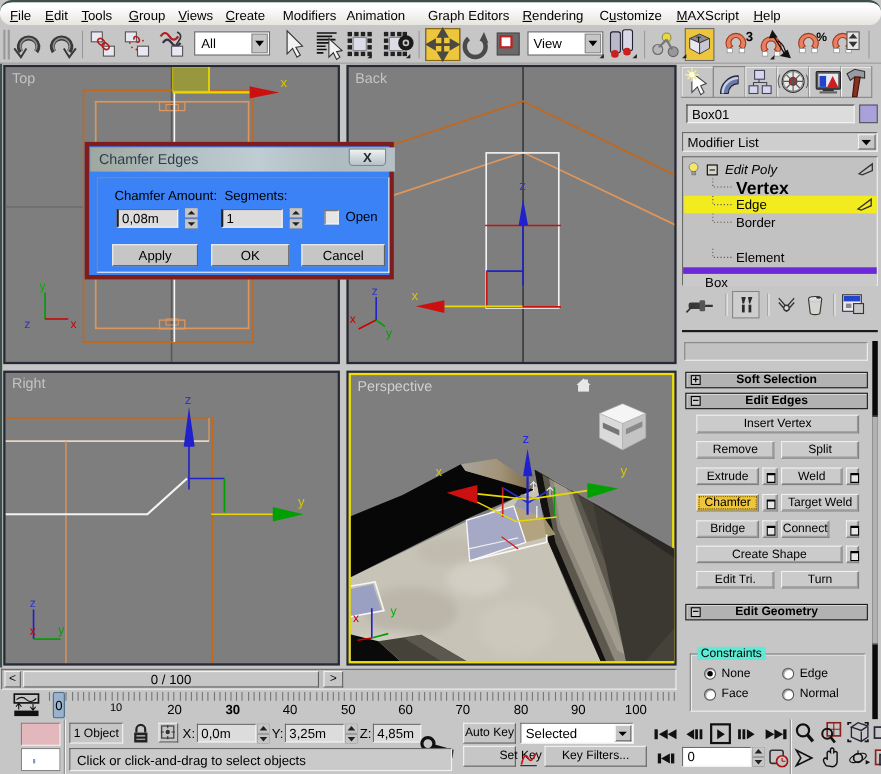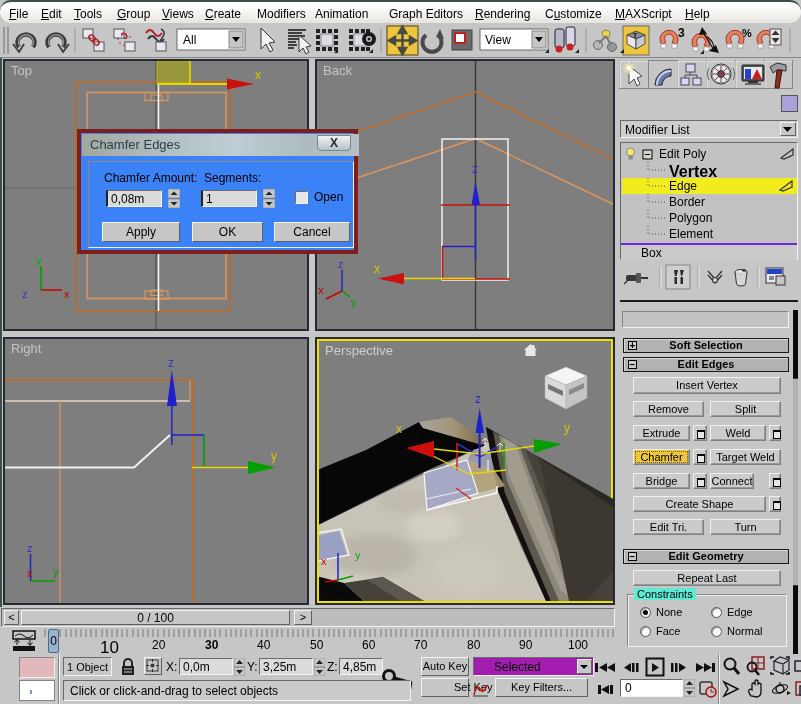--- a/index.html
+++ b/index.html
@@ -426,32 +426,33 @@
           <rect x="123" y="23" width="10" height="2" fill="#333"></rect>
           <rect x="120" y="25" width="16" height="2" fill="#666"></rect>
         </g>
 
     <g transform="translate(154,5)">
       <polygon points="0,4 7,0 16,2 16,8 7,7 3,10" fill="#9a9aa4" stroke="#333"></polygon>
       <polygon points="7,7 12,7 9,25 5,25" fill="#8a3020" stroke="#401008"></polygon>
     </g>
   </svg>
 
+  <div class="abs sunken" style="left:8px;top:37px;width:153px;height:17px;background:#dcdcdc;font-size:12px;color:#000;padding:1px 4px;border-top-color:#3a3a3a;border-left-color:#3a3a3a;">Box01</div>
   <div class="abs" style="left:165px;top:37px;width:17px;height:17px;background:#a9a1d9;border:1px solid #555;"></div>
 
   <div class="abs sunken" style="left:4px;top:62px;width:178px;height:18px;background:#cecece;">
     <span style="position:absolute;left:4px;top:2px;font-size:12px;color:#000;">Modifier List</span>
     <div class="abs btn3d" style="right:1px;top:1px;width:16px;height:14px;"></div>
     <svg width="10" height="6" style="position:absolute;right:4px;top:6px;">
           <polygon points="0,0 9,0 4.5,5" fill="#000"></polygon>
         </svg>
   </div>
 
   <div class="abs sunken" style="left:4px;top:84px;width:178px;height:118px;background:#c2c2c2;">
-    <div class="abs" style="left:0;top:3px;width:176px;height:16px;">
+    <div class="abs" style="left:0;top:3px;width:176px;height:16px;font-style:italic;">
       <svg width="176" height="16" style="position:absolute">
         <circle cx="9.5" cy="6" r="4" fill="#f5e868" stroke="#777" stroke-width="0.8"></circle>
             <rect x="8" y="10" width="3.5" height="3" fill="#999" stroke="#666" stroke-width="0.5"></rect>
         <rect x="22" y="4" width="9" height="9" fill="#d8d5cc" stroke="#000"></rect>
             <line x1="24" y1="8.5" x2="29" y2="8.5" stroke="#000"></line>
         <polygon points="160,12 172,3 172,9 163,13 Z" fill="none" stroke="#333" stroke-width="1.2"></polygon>
       </svg>
       <span style="position:absolute;left:38px;top:1px;font-size:12px;">Edit Poly</span>
     </div>
     <div class="abs" style="left:0;top:19px;width:176px;height:16px;">
@@ -466,33 +467,27 @@
             <path d="M26 0 V8 H45" stroke="#555" stroke-dasharray="1,2" fill="none"></path>
             <polygon points="158,12 170,3 170,9 161,13 Z" fill="none" stroke="#333" stroke-width="1.2"></polygon>
           </svg>
     </div>
     <div class="abs" style="left:0;top:51px;width:176px;height:16px;">
           <span style="position:absolute;left:48px;top:1px;font-size:12px;">Border</span>
           <svg width="48" height="16" style="position:absolute">
             <path d="M27 0 V8 H46" stroke="#555" stroke-dasharray="1,2" fill="none"></path>
           </svg>
         </div>
-    <div class="abs" style="left:0;top:67px;width:176px;height:16px;">
-          <span style="position:absolute;left:48px;top:1px;font-size:12px;">Polygon</span>
-          <svg width="48" height="16" style="position:absolute">
-            <path d="M27 0 V8 H46" stroke="#555" stroke-dasharray="1,2" fill="none"></path>
-          </svg>
-        </div>
     <div class="abs" style="left:0;top:83px;width:176px;height:16px;">
           <span style="position:absolute;left:48px;top:1px;font-size:12px;">Element</span>
           <svg width="48" height="16" style="position:absolute">
             <path d="M27 0 V8 H46" stroke="#555" stroke-dasharray="1,2" fill="none"></path>
           </svg>
         </div>
-    <div class="abs" style="left:0;top:100px;width:176px;height:17px;border-top:2px solid #6d28d9;background:#cacaca;">
+    <div class="abs" style="left:0;top:100px;width:176px;height:17px;border-top:6px solid #6d28d9;background:#cacaca;">
           <span style="position:absolute;left:20px;top:1px;font-size:12px;">Box</span>
         </div>
   </div>
 
   <svg width="185" height="26" style="position:absolute;left:0;top:206px;">
     <g transform="translate(8,4)">
       <rect x="2" y="7" width="12" height="6" rx="2" fill="#3a3a3a"></rect>
           <rect x="12" y="5" width="5" height="10" rx="1" fill="#555"></rect>
           <line x1="0" y1="16" x2="7" y2="9" stroke="#333" stroke-width="1.5"></line>
           <line x1="17" y1="10" x2="24" y2="10" stroke="#333" stroke-width="2"></line>
@@ -545,21 +540,20 @@
     <div class="rbtn" style="left:92px;top:141px;width:71px;height:16px;line-height:14px;">Target Weld</div>
     <div class="rbtn" style="left:15px;top:165px;width:57px;height:16px;line-height:14px;">Bridge</div>
     <div class="rbtn sq" style="left:75px;top:165px;width:14px;height:16px;"></div>
     <div class="rbtn" style="left:92px;top:165px;width:44px;height:16px;line-height:14px;">Connect</div>
     <div class="rbtn sq" style="left:151px;top:165px;width:12px;height:16px;"></div>
     <div class="rbtn" style="left:15px;top:188px;width:133px;height:16px;line-height:14px;">Create Shape</div>
     <div class="rbtn sq" style="left:151px;top:188px;width:12px;height:16px;"></div>
     <div class="rbtn" style="left:15px;top:211px;width:71px;height:16px;line-height:14px;">Edit Tri.</div>
     <div class="rbtn" style="left:92px;top:211px;width:71px;height:16px;line-height:14px;">Turn</div>
     <div class="rhd" style="top:241px;"><span class="pm">−</span>Edit Geometry</div>
-    <div class="rbtn" style="left:15px;top:262px;width:148px;height:16px;line-height:14px;">Repeat Last</div>
     <div class="abs" style="left:9px;top:286px;width:160px;height:53px;border:1px solid #858585;border-bottom-color:#f0f0f0;border-right-color:#f0f0f0;box-shadow:1px 1px 0 #f0f0f0 inset;">
       <span style="position:absolute;left:6px;top:-7px;background:#5eead4;font-size:11px;padding:0 3px;">Constraints</span>
       <div class="abs" style="left:12px;top:12px;width:11px;height:11px;border-radius:50%;background:#fff;border:1px solid #555;box-shadow:inset 1px 1px 1px #999;"></div>
       <div class="abs" style="left:15px;top:15px;width:5px;height:5px;border-radius:50%;background:#000;"></div>
       <span style="position:absolute;left:28px;top:11px;font-size:11px;">None</span>
       <div class="abs" style="left:83px;top:12px;width:11px;height:11px;border-radius:50%;background:#fff;border:1px solid #555;box-shadow:inset 1px 1px 1px #999;"></div>
       <span style="position:absolute;left:99px;top:11px;font-size:11px;">Edge</span>
       <div class="abs" style="left:12px;top:31px;width:11px;height:11px;border-radius:50%;background:#fff;border:1px solid #555;box-shadow:inset 1px 1px 1px #999;"></div>
       <span style="position:absolute;left:28px;top:30px;font-size:11px;">Face</span>
       <div class="abs" style="left:83px;top:31px;width:11px;height:11px;border-radius:50%;background:#fff;border:1px solid #555;box-shadow:inset 1px 1px 1px #999;"></div>
@@ -694,21 +688,21 @@
           <line x1="582" y1="1" x2="582" y2="9"></line>
           <line x1="587" y1="1" x2="587" y2="9"></line>
           <line x1="592" y1="1" x2="592" y2="9"></line>
           <line x1="598" y1="1" x2="598" y2="9"></line>
           <line x1="603" y1="1" x2="603" y2="9"></line>
           <line x1="608" y1="1" x2="608" y2="9"></line>
           <line x1="613" y1="1" x2="613" y2="9"></line>
     </g>
   </svg>
   <div class="abs" style="left:48px;top:1px;width:11px;height:24px;background:#9ab2cc;border:1px solid #4a6a8a;border-radius:2px;font-size:12px;text-align:center;line-height:22px;color:#000;">0</div>
-  <div class="abs" style="left:100px;top:10px;font-size:17px;">10</div>
+  <div class="abs" style="left:100px;top:10px;font-size:10px;">10</div>
   <div class="abs" style="left:152px;top:10px;font-size:12px;">20</div>
   <div class="abs" style="left:205px;top:10px;font-size:12px;font-weight:bold;">30</div>
   <div class="abs" style="left:257px;top:10px;font-size:12px;">40</div>
   <div class="abs" style="left:310px;top:10px;font-size:12px;">50</div>
   <div class="abs" style="left:362px;top:10px;font-size:12px;">60</div>
   <div class="abs" style="left:414px;top:10px;font-size:12px;">70</div>
   <div class="abs" style="left:467px;top:10px;font-size:12px;">80</div>
   <div class="abs" style="left:519px;top:10px;font-size:12px;">90</div>
   <div class="abs" style="left:568px;top:10px;font-size:12px;">100</div>
 </div>
@@ -756,21 +750,21 @@
   <div class="abs sunken" style="left:323px;top:4px;width:44px;height:17px;background:#dcdcdc;font-size:12px;padding:1px 3px;">4,85m</div>
   <svg width="34" height="26" style="position:absolute;left:366px;top:12px;">
     <circle cx="7" cy="10" r="5.5" fill="none" stroke="#111" stroke-width="3"></circle>
     <line x1="12" y1="12" x2="30" y2="17" stroke="#111" stroke-width="3"></line>
     <line x1="24" y1="16" x2="23" y2="22" stroke="#111" stroke-width="2.5"></line>
         <line x1="29" y1="17" x2="28" y2="23" stroke="#111" stroke-width="2.5"></line>
   </svg>
   <div class="abs sunken" style="left:47px;top:26px;width:348px;height:21px;font-size:12px;padding:3px 0 0 6px;background:#cacaca;white-space:nowrap;">Click or click-and-drag to select objects</div>
   <div class="abs btn3d" style="left:405px;top:3px;width:48px;height:19px;font-size:11px;text-align:center;line-height:17px;white-space:nowrap;">Auto Key</div>
   <div class="abs btn3d" style="left:405px;top:24px;width:48px;height:19px;font-size:11px;text-align:center;line-height:17px;white-space:nowrap;padding-left:32px;">Set Key</div>
-  <div class="abs sunken" style="left:457px;top:3px;width:121px;height:19px;background:#a21caf;font-size:12px;padding:2px 20px;">Selected
+  <div class="abs sunken" style="left:457px;top:3px;width:103px;height:19px;background:#ffffff;font-size:12px;padding:2px 4px;">Selected
     <div class="abs btn3d" style="right:1px;top:1px;width:15px;height:15px;"></div>
     <svg width="9" height="5" style="position:absolute;right:4px;top:7px;">
           <polygon points="0,0 8,0 4,4" fill="#000"></polygon>
         </svg>
   </div>
   <svg width="18" height="20" style="position:absolute;left:456px;top:25px;">
         <path d="M2 16 Q5 4 8 10 T15 6" fill="none" stroke="#cc1010" stroke-width="1.5"></path>
         <line x1="1" y1="17" x2="16" y2="17" stroke="#333"></line>
       </svg>
   <div class="abs btn3d" style="left:479px;top:24px;width:93px;height:19px;font-size:11px;text-align:center;line-height:17px;white-space:nowrap;">Key Filters...</div>

